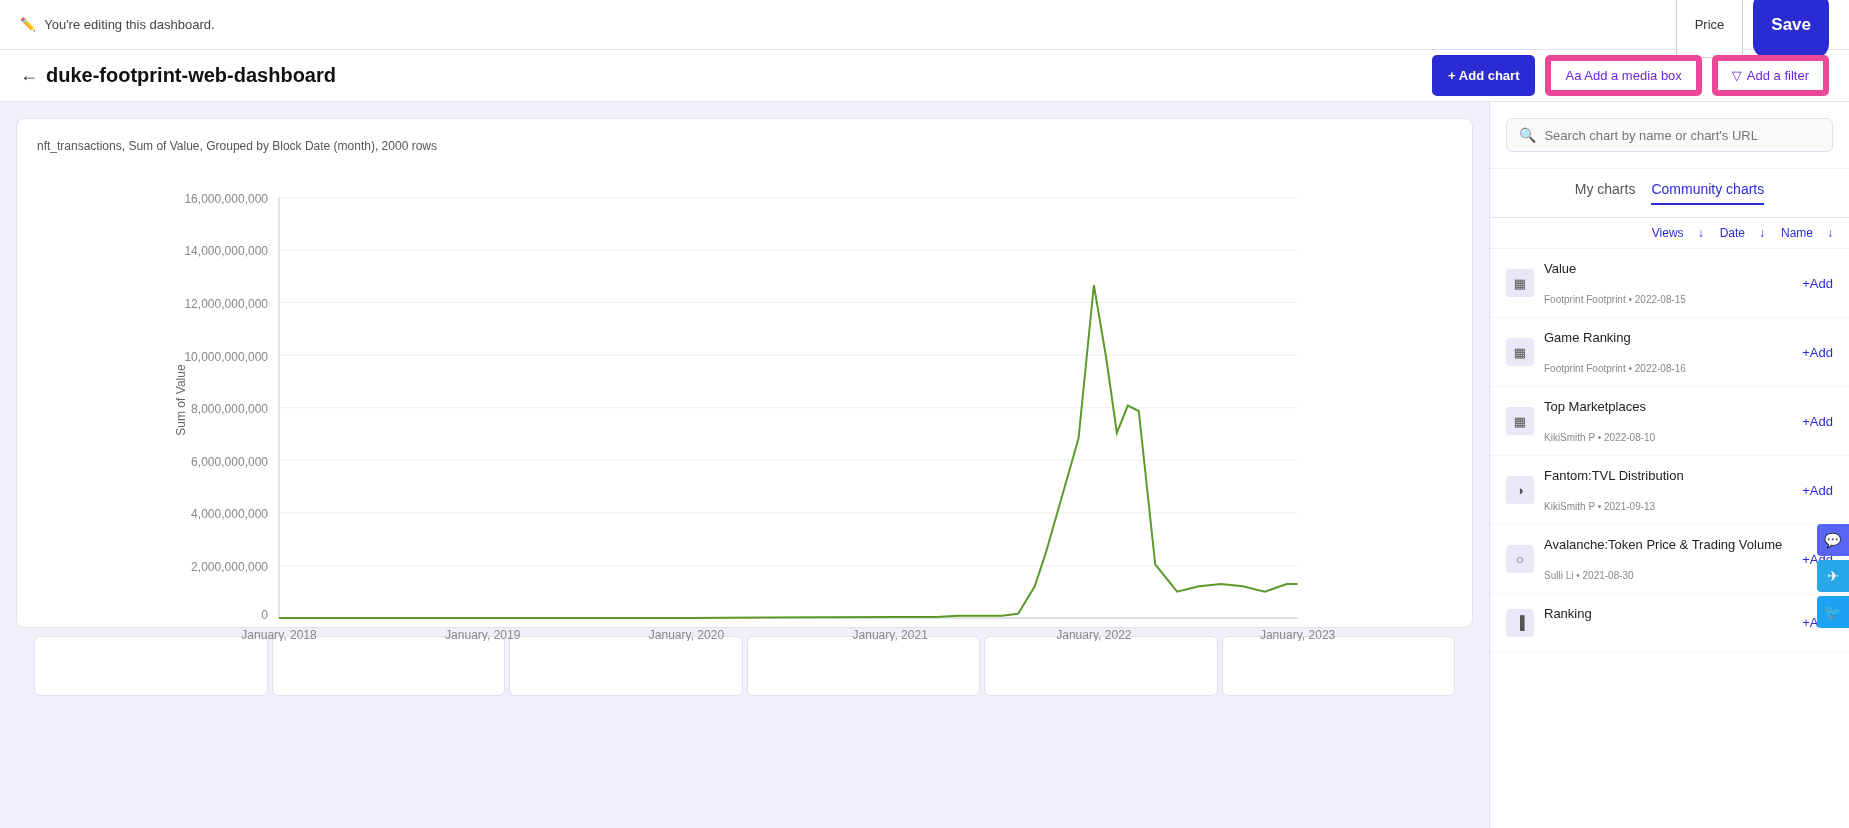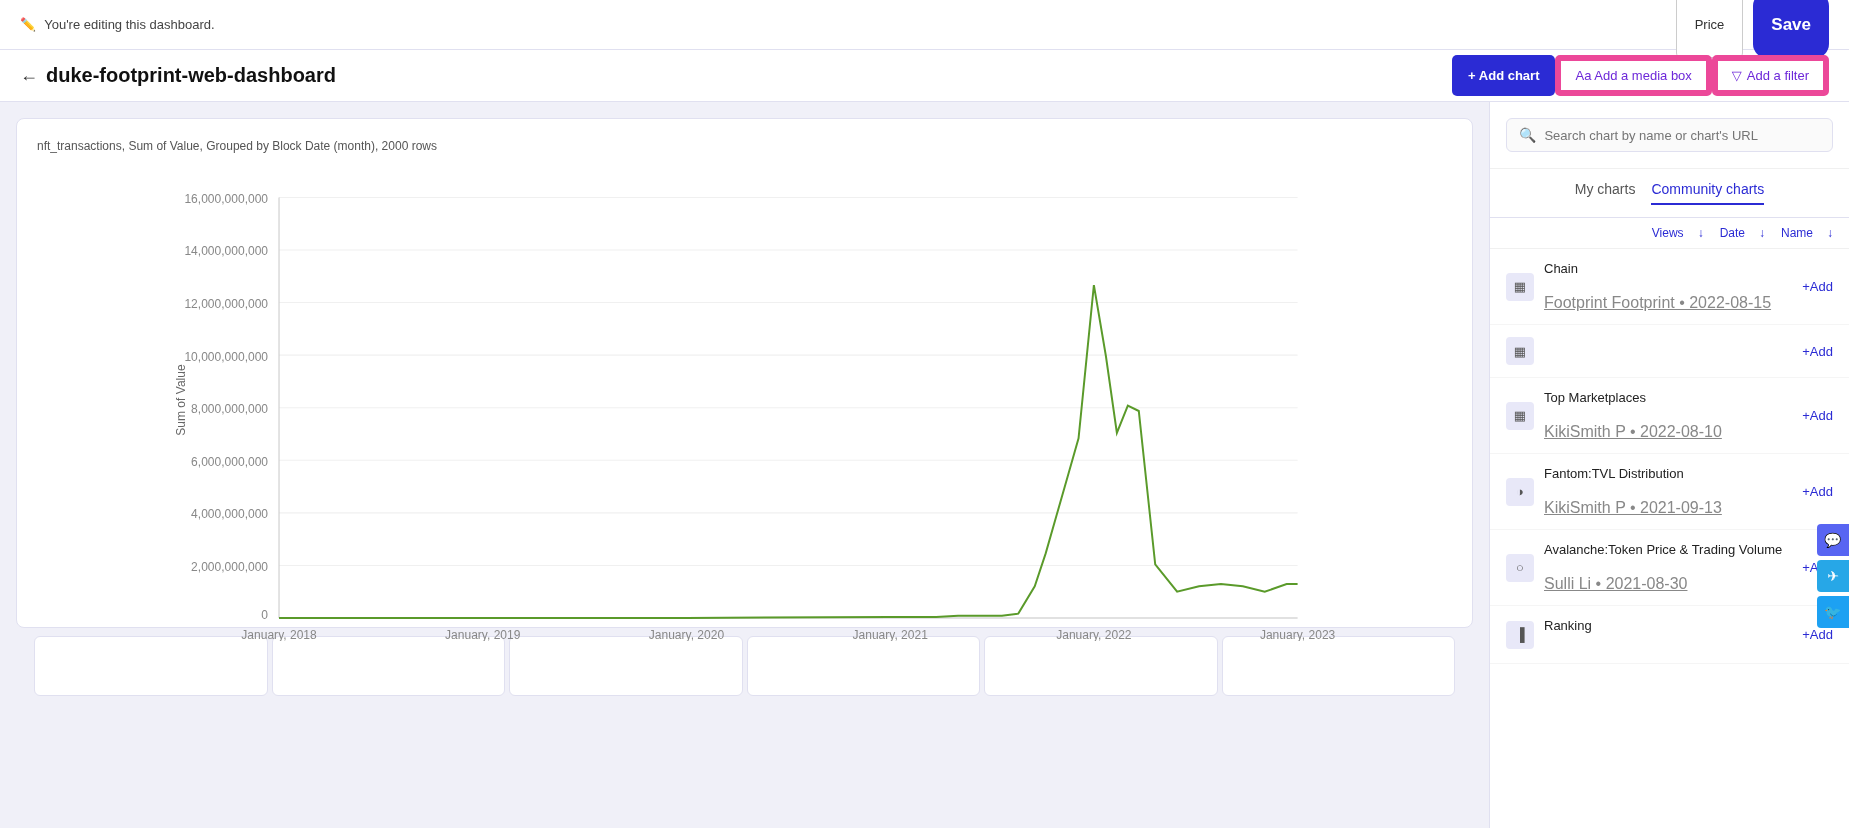--- a/index.html
+++ b/index.html
@@ -23,21 +23,21 @@
     }
 
     
     .second-bar {
       display: flex; align-items: center; justify-content: space-between;
       background: #fff; border-bottom: 1px solid #e0e0f0;
       padding: 0 20px; height: 52px;
     }
     .dashboard-title { font-size: 20px; font-weight: 700; color: #111; display: flex; align-items: center; gap: 8px; }
     .back-arrow { font-size: 18px; cursor: pointer; color: #333; }
-    .second-bar-actions { display: flex; }
+    .second-bar-actions { display: flex; gap: 10px; }
     .btn-add-chart {
       background: #2b2bd4; color: #fff; border: none;
       padding: 7px 16px; border-radius: 5px; cursor: pointer; font-size: 13px; font-weight: 600;
       display: flex; align-items: center; gap: 5px;
     }
     .btn-media-box, .btn-add-filter {
       background: #fff; border: 6px solid #ec4899; color: #6d28d9;
       padding: 7px 14px; border-radius: 5px; cursor: pointer; font-size: 13px;
       display: flex; align-items: center; gap: 5px;
     }
@@ -99,21 +99,21 @@
       display: flex; align-items: center; justify-content: space-between;
       padding: 12px 16px; border-bottom: 1px solid #f5f5f5; cursor: pointer;
     }
     .chart-item-left { display: flex; align-items: center; gap: 10px; flex: 1; }
     .chart-icon {
       width: 28px; height: 28px; background: #e8e8f8; border-radius: 4px;
       display: flex; align-items: center; justify-content: center; color: #555; font-size: 13px; flex-shrink: 0;
     }
     .chart-info { flex: 1; }
     .chart-name { font-size: 13px; font-weight: 500; color: #222; }
-    .chart-meta { font-size: 16px; color: #888; margin-top: 18px; text-decoration: underline; }
+    .chart-meta { font-size: 10px; color: #888; margin-top: 18px; }
     .btn-add-item {
       background: none; border: none; color: #2b2bd4; cursor: pointer;
       font-size: 13px; font-weight: 500; white-space: nowrap; display: flex; align-items: center; gap: 2px;
     }
 
     
     .floating-icons {
       position: fixed; right: 0; bottom: 200px;
       display: flex; flex-direction: column; gap: 4px;
     }
@@ -271,29 +271,33 @@
         <span>Name</span>
         <span>↓</span>
       </span>
     </div>
 
     <div class="chart-list" id="chart-list">
     <div class="chart-item">
       <div class="chart-item-left">
         <div class="chart-icon">▦</div>
         <div class="chart-info">
-          <div class="chart-name">Chain</div>
+          <div class="chart-name">Value</div>
           <div class="chart-meta">Footprint Footprint • 2022-08-15</div>
         </div>
       </div>
       <button class="btn-add-item">+Add</button>
     </div>
         <div class="chart-item">
       <div class="chart-item-left">
         <div class="chart-icon">▦</div>
+        <div class="chart-info">
+          <div class="chart-name">Game Ranking</div>
+          <div class="chart-meta">Footprint Footprint • 2022-08-16</div>
+        </div>
       </div>
       <button class="btn-add-item">+Add</button>
     </div>
         <div class="chart-item">
       <div class="chart-item-left">
         <div class="chart-icon">▦</div>
         <div class="chart-info">
           <div class="chart-name">Top Marketplaces</div>
           <div class="chart-meta">KikiSmith P • 2022-08-10</div>
         </div>

